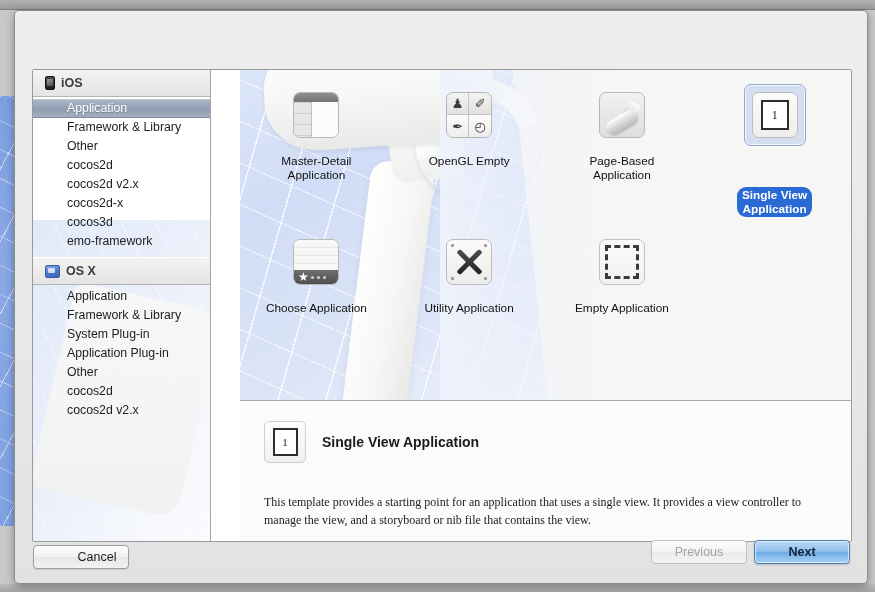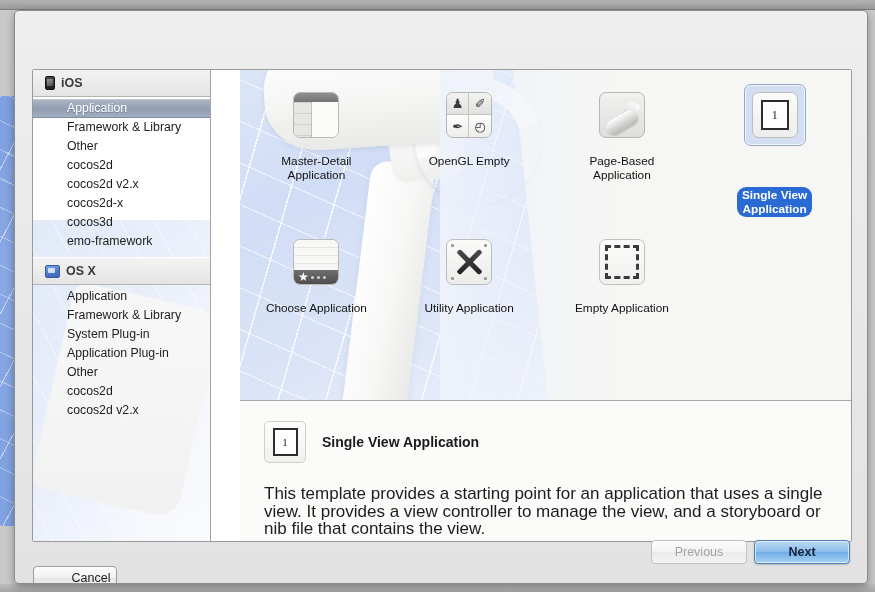--- a/index.html
+++ b/index.html
@@ -482,43 +482,44 @@
     font-size: 11px;
     color:#1a1a1a;
     font-family:"Liberation Serif", serif;
   }
   #desc-title {
     font-size: 14px;
     font-weight: bold;
     color: #1b1b1b;
   }
   #desc-body {
-    margin-top: 22px;
-    font-size: 17px;
+    margin-top: 31px;
+    font-size: 12px;
     line-height: 17.5px;
     color: #1c1c1c;
     max-width: 610px;
+    font-family: Liberation Serif, serif;
   }
 
   
   .btn {
     position: absolute;
     height: 24px;
     border-radius: 4px;
     font-size: 12.5px;
     display: flex;
     align-items: center;
     justify-content: center;
     box-sizing: border-box;
     cursor: default;
     user-select: none;
   }
   #btn-cancel {
-    left: 18px; top: 555px;
-    width: 84px;
+    left: 18px; top: 534px;
+    width: 96px;
     background: linear-gradient(180deg,#fdfdfd 0%,#f1f1f1 48%,#e6e6e6 52%,#f2f2f2 100%);
     border: 1px solid #9d9d9d;
     color: #1d1d1d;
     box-shadow: 0 1px 1px rgba(0,0,0,.10);
     padding-left: 32px;
   }
   #btn-previous {
     right: 120px; top: 529px;
     width: 96px;
     background: linear-gradient(180deg,#fcfcfc 0%,#f3f3f3 48%,#ebebeb 52%,#f4f4f4 100%);

